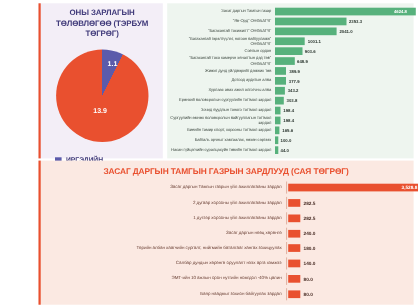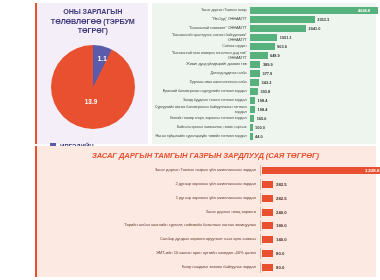--- a/index.html
+++ b/index.html
@@ -150,21 +150,20 @@
     display: flex;
     flex-direction: column;
   }
   .bottom-title {
     color: #e9502f;
     font-size: 7.6px;
     font-weight: bold;
     text-align: center;
     letter-spacing: -0.1px;
     margin-bottom: 5px;
-    font-style: italic;
   }
   .rbar-list {
     flex: 1;
     display: flex;
     flex-direction: column;
     justify-content: space-between;
   }
   .rbar-row {
     display: flex;
     align-items: center;

